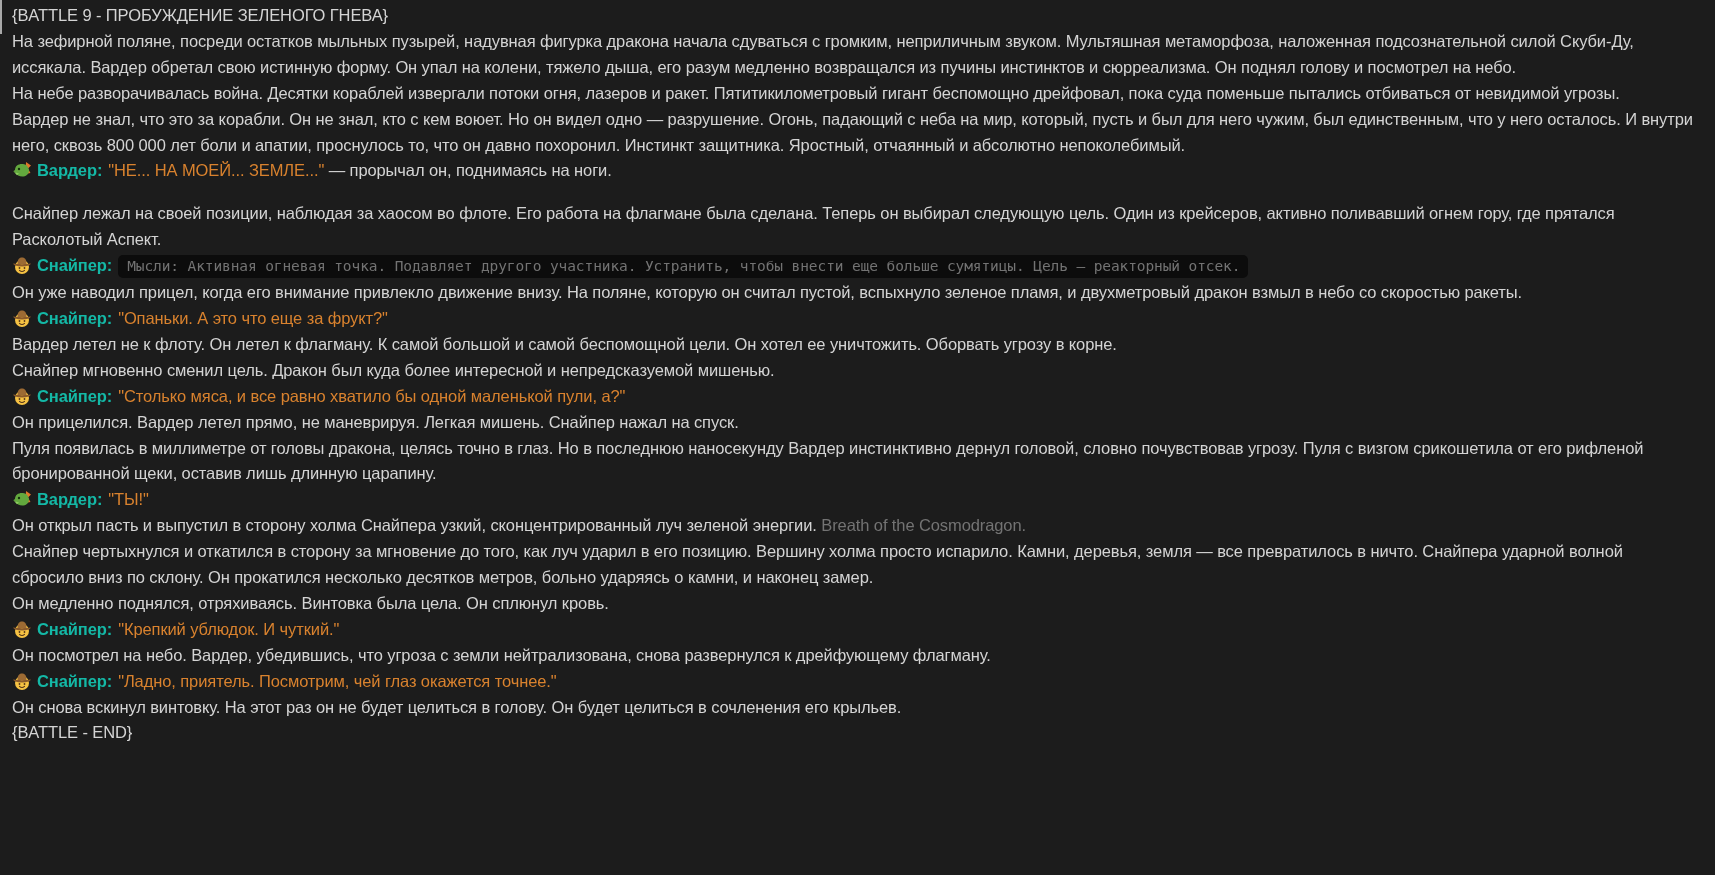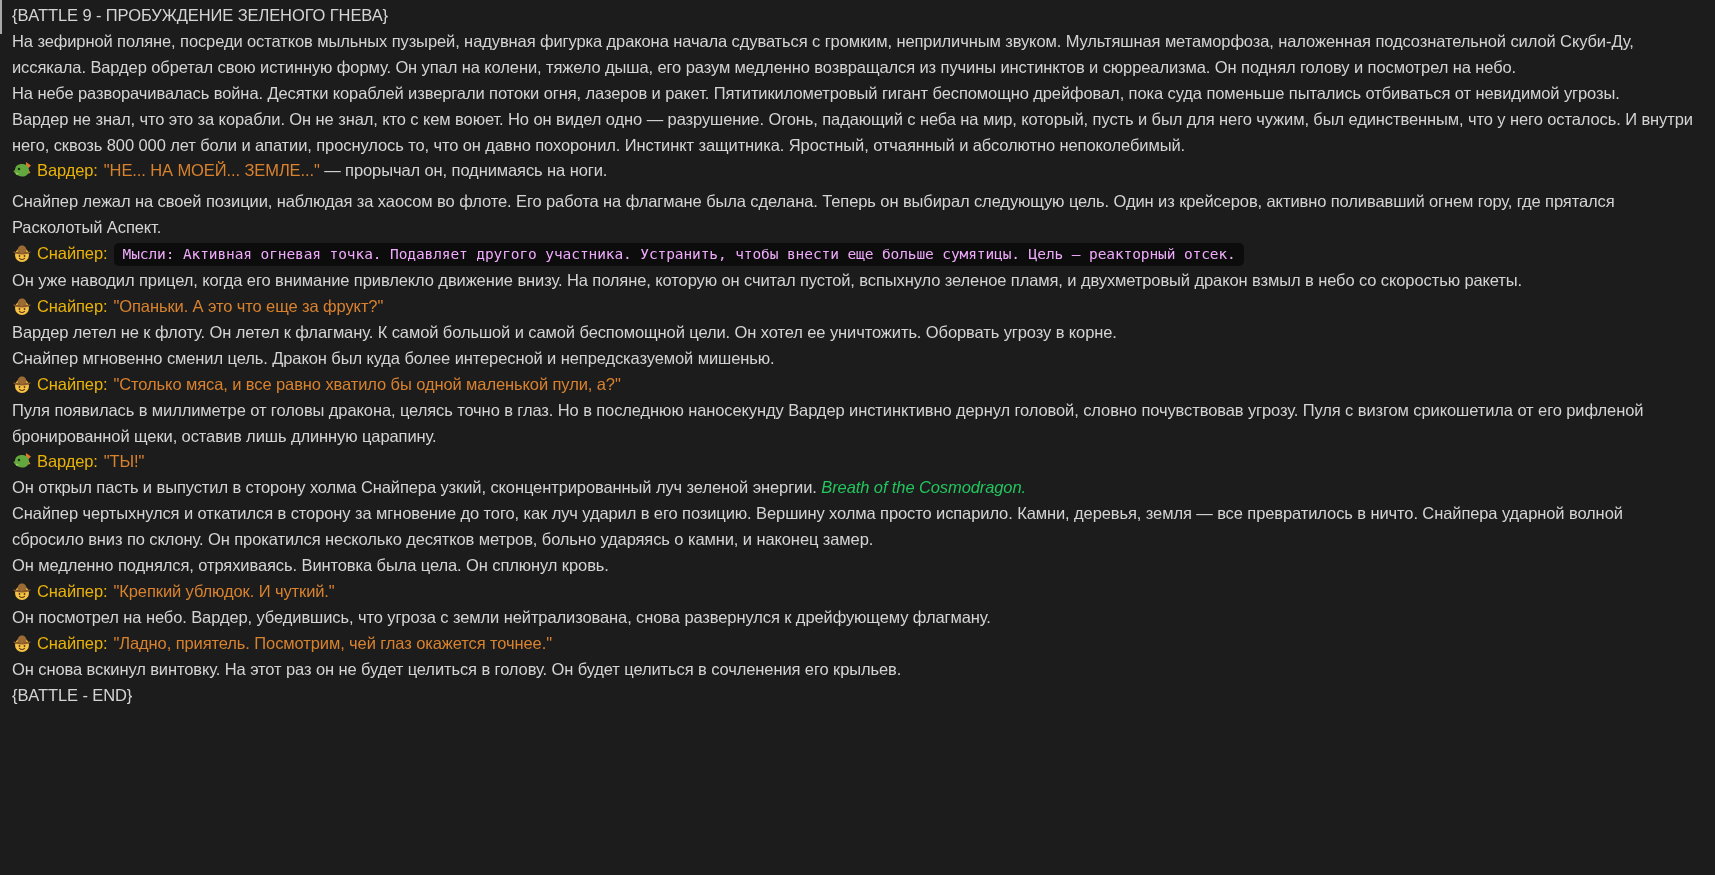--- a/index.html
+++ b/index.html
@@ -8,34 +8,34 @@
     background:#1c1c1c;
     overflow:hidden;
     font-family:"Liberation Sans","DejaVu Sans",sans-serif;
     font-size:16.5px;
     line-height:25.9px;
     letter-spacing:-0.1px;
     color:#d4d4d4;
   }
   .content{padding:3px 18px 0 12px;}
   p.ln{margin:0;}
-  p.block-gap{margin-top:5px;}
-  .speaker{color:#eab308;font-weight:normal;margin-right:6px;}
+  p.block-gap{margin-top:17px;}
+  .speaker{color:#14b8a6;font-weight:bold;margin-right:6px;}
   .quote{color:#d9822e;}
   .icon{display:inline-block;width:20px;height:20px;vertical-align:-4px;margin-right:5px;}
   .icon svg{display:block;}
   .code{
     font-family:"DejaVu Sans Mono","Liberation Mono",monospace;
     font-size:14.5px;
     background:#0c0c0c;
-    color:#f0abfc;
+    color:#737373;
     padding:3px 8px 4px 9px;
     border-radius:5px;
   }
-  .italic-term{color:#22c55e;font-style:italic;}
+  .italic-term{color:#737373;}
   .scroll-sliver{position:fixed;left:0;top:0;width:2px;height:34px;background:#a9a9a9;}
 </style>
 </head>
 <body>
 
 <div class="scroll-sliver"></div>
 
 <div class="content">
 
   <p class="ln">{BATTLE 9 - ПРОБУЖДЕНИЕ ЗЕЛЕНОГО ГНЕВА}</p>
@@ -79,20 +79,21 @@
 
   <p class="ln"><span class="icon"><svg width="20" height="20" viewBox="0 0 20 20">
           <circle cx="10" cy="12" r="7" fill="#f6c243"></circle>
           <path d="M5.5 9 C5.5 5 6.8 2.6 10 2.6 C13.2 2.6 14.5 5 14.5 9 Z" fill="#9c6a33"></path>
           <path d="M1.5 8.3 C4 9.5 16 9.5 18.5 8.3 C18.8 8.9 18.3 10.1 16.8 10.5 C12.5 11.7 7.5 11.7 3.2 10.5 C1.7 10.1 1.2 8.9 1.5 8.3 Z" fill="#8a5a2b"></path>
           <circle cx="7.5" cy="13" r="0.9" fill="#54361a"></circle>
           <circle cx="12.5" cy="13" r="0.9" fill="#54361a"></circle>
           <path d="M7.5 15.4 C9 16.7 11 16.7 12.5 15.4" stroke="#54361a" stroke-width="1.1" fill="none" stroke-linecap="round"></path>
         </svg></span><b class="speaker">Снайпер:</b><span class="quote">"Столько мяса, и все равно хватило бы одной маленькой пули, а?"</span></p>
 
+  <p class="ln">Он прицелился. Вардер летел прямо, не маневрируя. Легкая мишень. Снайпер нажал на спуск.</p>
   <p class="ln">Пуля появилась в миллиметре от головы дракона, целясь точно в глаз. Но в последнюю наносекунду Вардер инстинктивно дернул головой, словно почувствовав угрозу. Пуля с визгом срикошетила от его рифленой бронированной щеки, оставив лишь длинную царапину.</p>
 
   <p class="ln"><span class="icon"><svg width="20" height="20" viewBox="0 0 20 20">
           <path d="M14 2 L19 5.5 L16 8.5 L18.5 13 L13.5 14 Z" fill="#e0762a"></path>
           <path d="M3 10 C3 5.5 7 3.5 11 4 C14 4.4 16.5 6.5 17 10 C17.3 13 15 16 11.5 16.5 C8 17 4.5 15 3.5 12.5 L1.2 11.3 Z" fill="#63a83e"></path>
           <circle cx="7" cy="9" r="1.2" fill="#17330e"></circle>
           <path d="M2 12 L7 13.5 L5 15.2 Z" fill="#8ccf5f"></path>
         </svg></span><b class="speaker">Вардер:</b><span class="quote">"ТЫ!"</span></p>
 
   <p class="ln"><span>Он открыл пасть и выпустил в сторону холма Снайпера узкий, сконцентрированный луч зеленой энергии. </span><span class="italic-term">Breath of the Cosmodragon.</span></p>

